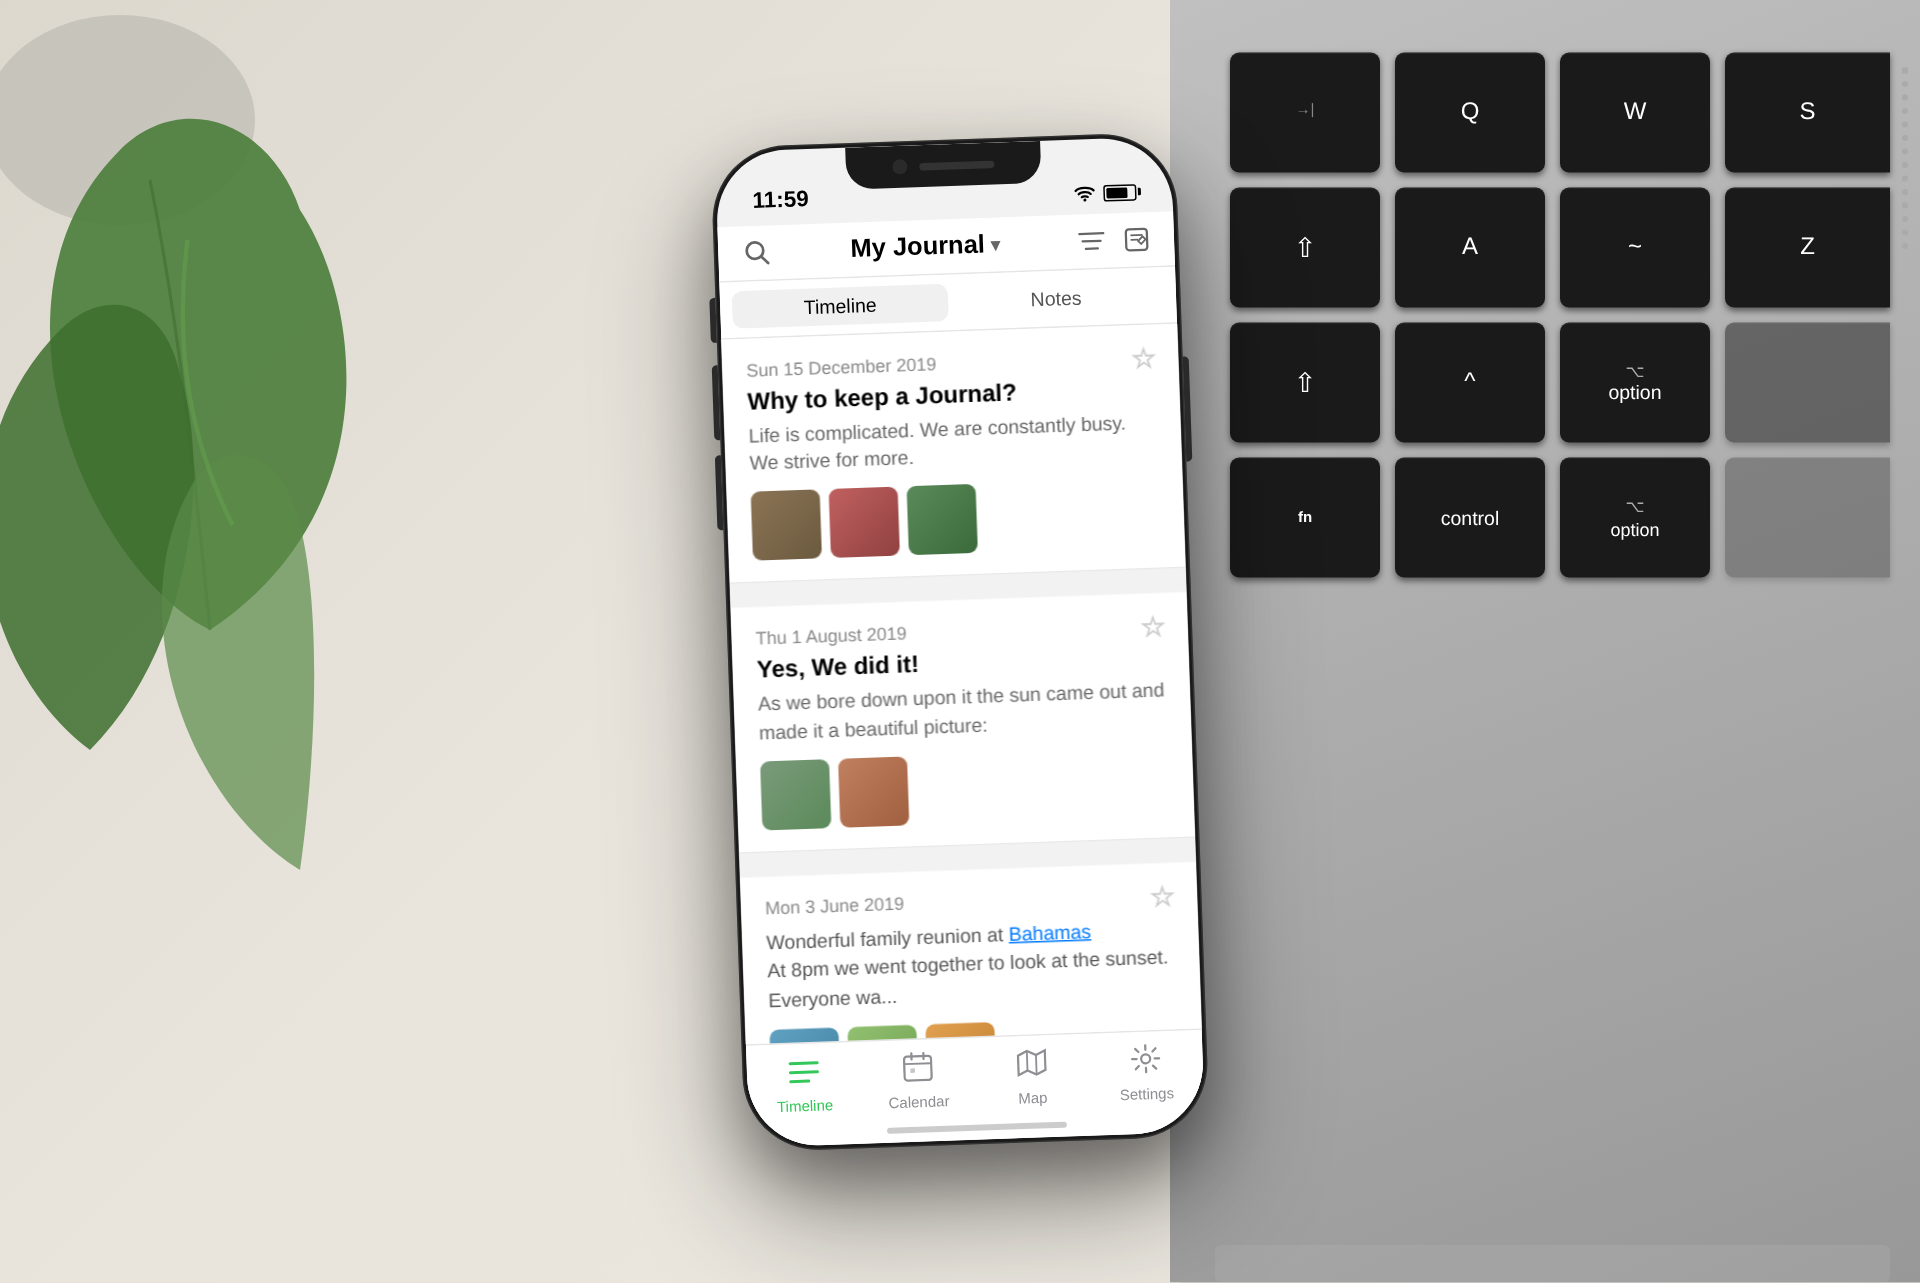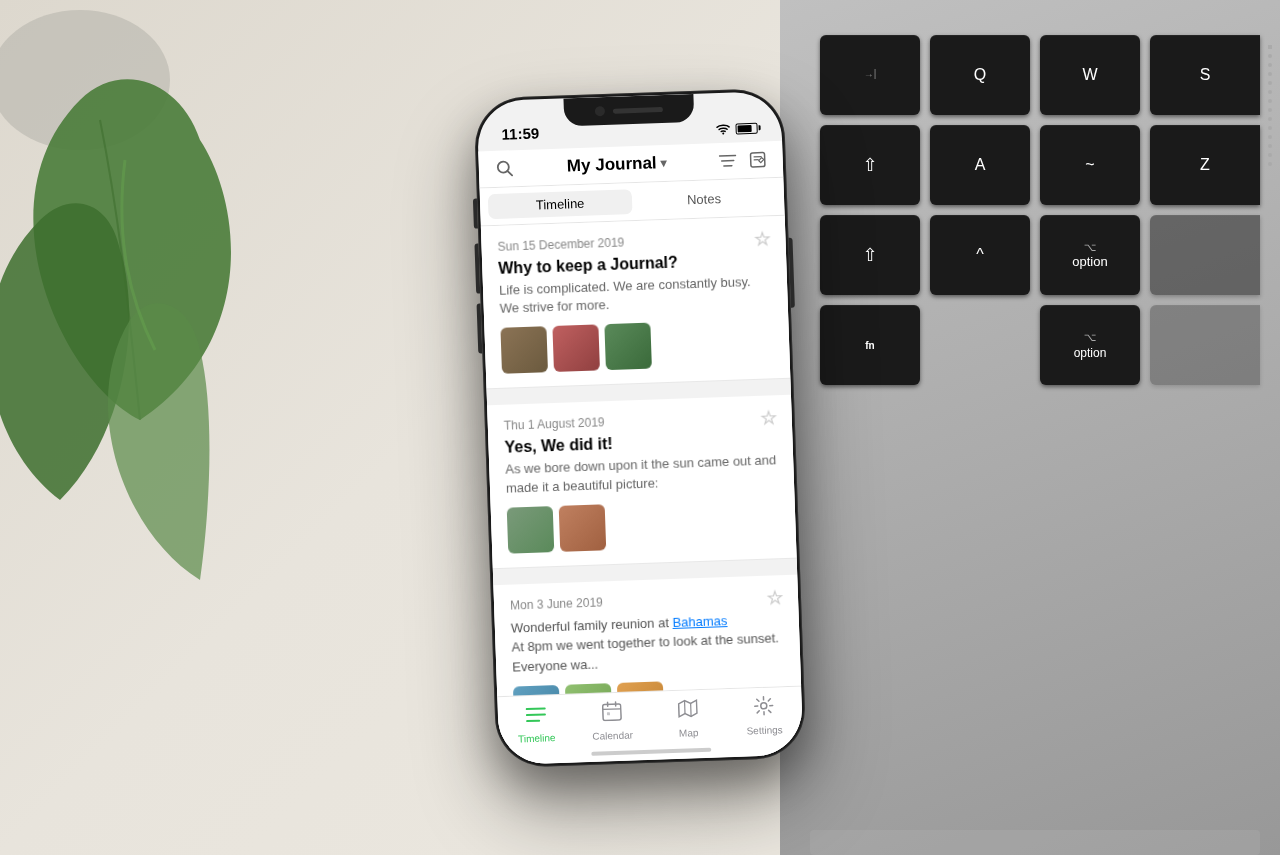--- a/index.html
+++ b/index.html
@@ -425,20 +425,23 @@
       <div class="key">
         <span style="font-size:11px; color:#aaa;">⌥</span>
         <span style="font-size:13px;">option</span>
       </div>
       <div class="key" style="border-radius:6px 0 0 6px; opacity:0.5;">
       </div>
 
       <div class="key" style="grid-column:1;">
         <span style="font-size:10px;font-weight:bold;">fn</span>
       </div>
+      <div class="key" style="grid-column:2;">
+        <span style="font-size:13px;">control</span>
+      </div>
       <div class="key" style="grid-column:3;">
         <span style="font-size:11px; color:#aaa; margin-bottom:2px;">⌥</span>
         <span style="font-size:12px;">option</span>
       </div>
       <div class="key" style="grid-column:4; border-radius:6px 0 0 6px; opacity:0.3;">
       </div>
     </div>
 
     <div style="position:absolute; right:0; top:30px; bottom:30px; width:20px; display:flex; flex-direction:column; gap:5px; padding:15px 0; align-items:center;">
       <div style="width:4px; height:4px; background:#aaa; border-radius:50;"></div>

